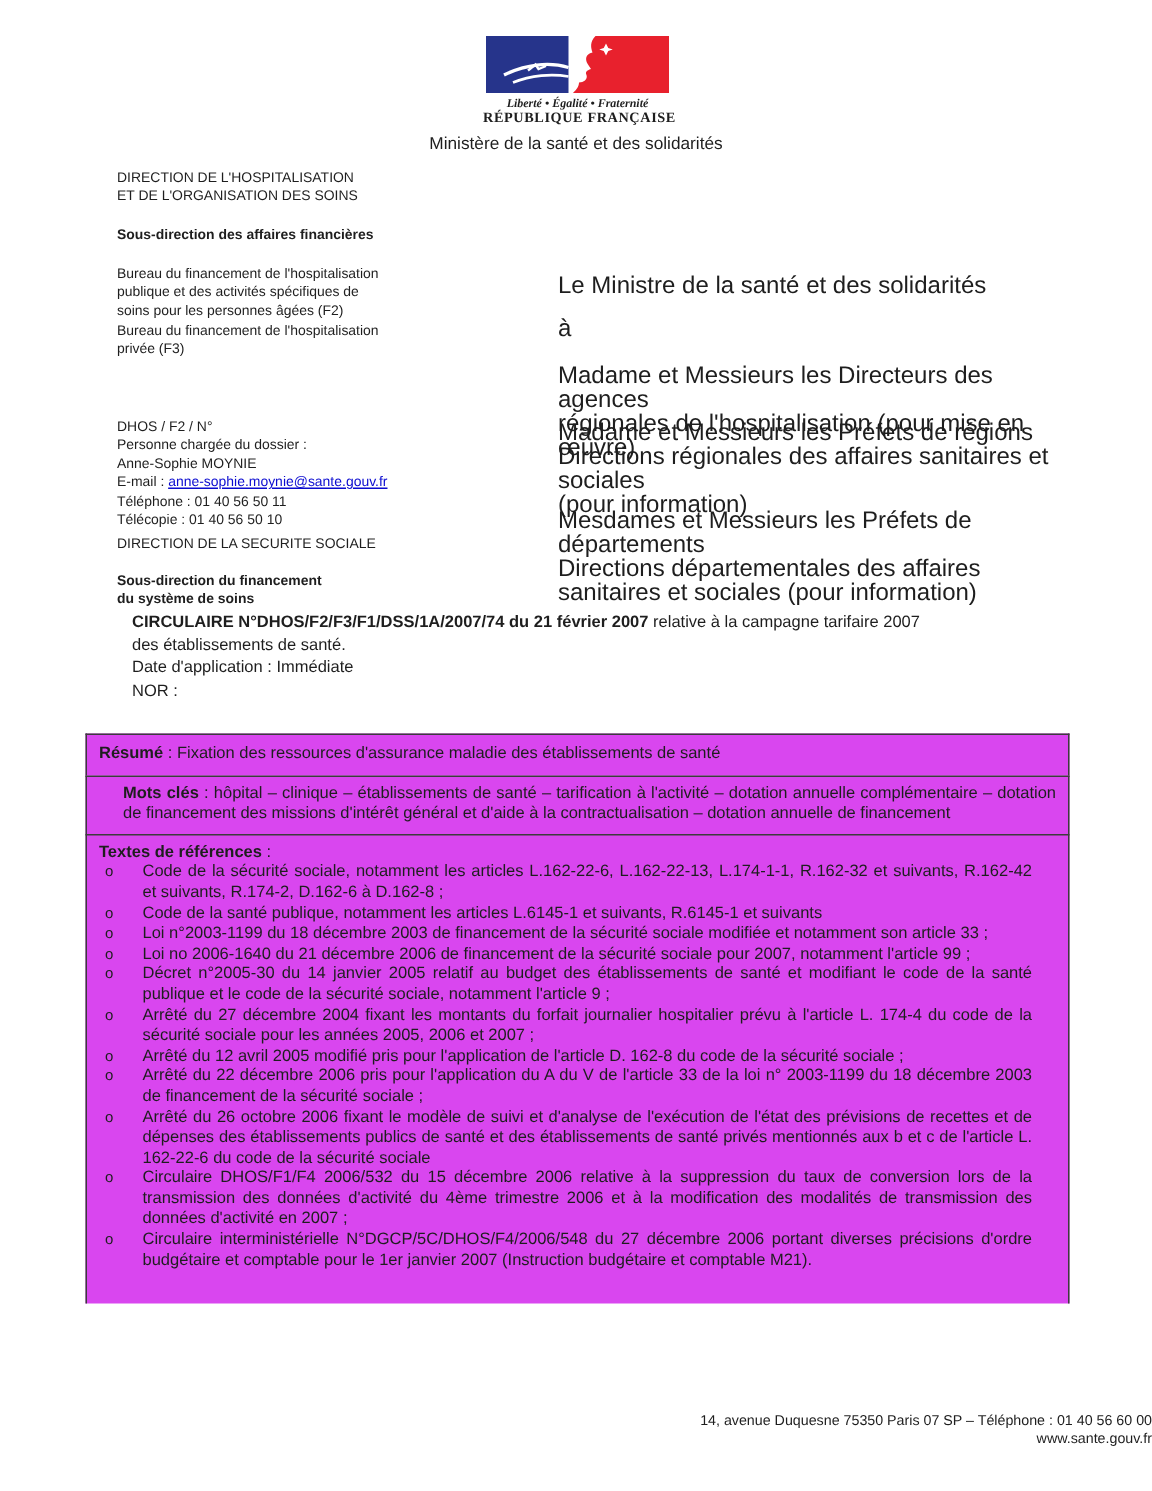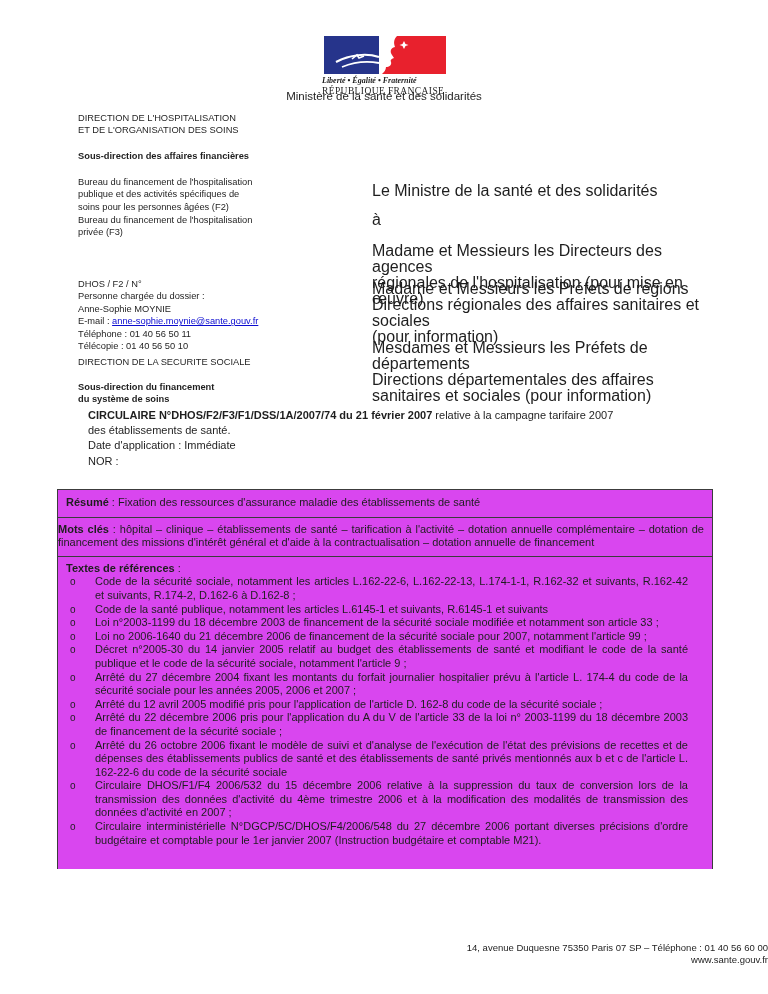--- a/index.html
+++ b/index.html
@@ -5,28 +5,28 @@
   html,body { margin:0; padding:0; background:#ffffff; }
   .page {
     position:relative; width:768px; height:994px; background:#ffffff;
     font-family:"Liberation Sans","DejaVu Sans",sans-serif; color:#1e1e1e;
     overflow:hidden;
   }
   .pre { white-space:pre-line; }
   .bold { font-weight:bold; }
 
   
-  .logo { position:absolute; left:322px; top:36px; width:126px; }
+  .logo { position:absolute; left:322px; top:24px; width:126px; text-align:center; }
   .logo svg { display:block; margin:0 auto; }
   .logo-motto {
     font-family:"Liberation Serif","DejaVu Serif",serif; font-style:italic; font-weight:bold;
     font-size:8px; margin-top:2px; white-space:nowrap;
   }
   .logo-republic {
-    font-family:"Liberation Serif","DejaVu Serif",serif; font-weight:normal;
+    font-family:"Liberation Serif","DejaVu Serif",serif; font-weight:bold;
     font-size:9.5px; letter-spacing:0.4px; white-space:nowrap; margin-top:1px;
   }
   .ministry { position:absolute; top:90px; left:0; width:100%; text-align:center; font-size:11.5px; }
 
   
   .lh { position:absolute; left:78px; width:296px; font-size:9.3px; line-height:12.4px; }
   .lb1{top:112px} .lb2{top:150px} .lb3{top:176px} .lb4{top:214px}
   .lb5{top:242px} .lb6{top:278px} .lb7{top:356px} .lb8{top:381px}
   .email-link { color:#0b0bd0; text-decoration:underline; }
 
@@ -34,21 +34,21 @@
   .rc { position:absolute; left:372px; width:352px; font-size:16px; line-height:16px; }
   .rc1{top:183px} .rc2{top:212px} .rc3{top:243px} .rc4{top:281px} .rc5{top:340px}
 
   
   .circ { position:absolute; left:58px; top:408px; width:656px; font-size:11px; line-height:15.2px;margin-left:30px; }
 
   
   .doc-table { position:absolute; left:57px; top:489px; width:656px; box-sizing:border-box; font-size:11px; line-height:13.6px; }
   .doc-row { border:1px solid #3c3c3c; border-bottom:none; box-sizing:border-box; background:#d946ef; }
   .row-resume { padding:6px 8px 7px 8px; }
-  .row-mots { padding:5px 8px 6px 0; text-align:justify; }
+  .row-mots { padding:5px 8px 6px 24px; text-align:justify; }
   .row-refs { padding:5px 24px 22px 8px; }
   .refs-list { list-style:none; margin:0; padding:0; text-align:justify; }
   .refs-list li { position:relative; padding-left:29px; }
   .refs-list .marker { position:absolute; left:4px; top:0; font-size:10px; }
 
   
   .footer { position:absolute; top:942px; left:0; width:100%; text-align:right; font-size:9.5px; line-height:12px; }
 </style>
 </head>
 <body>

